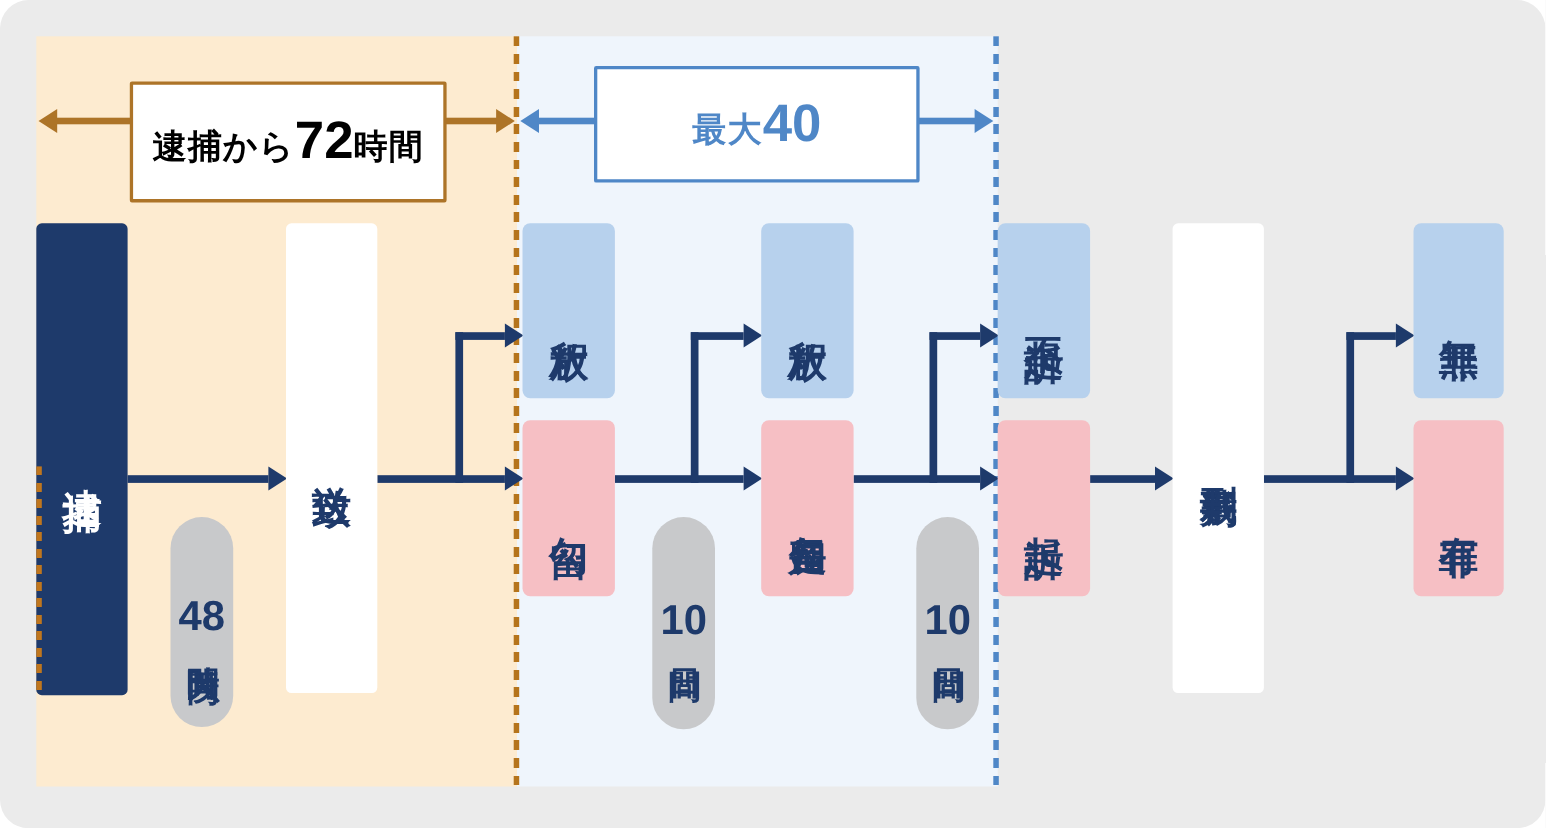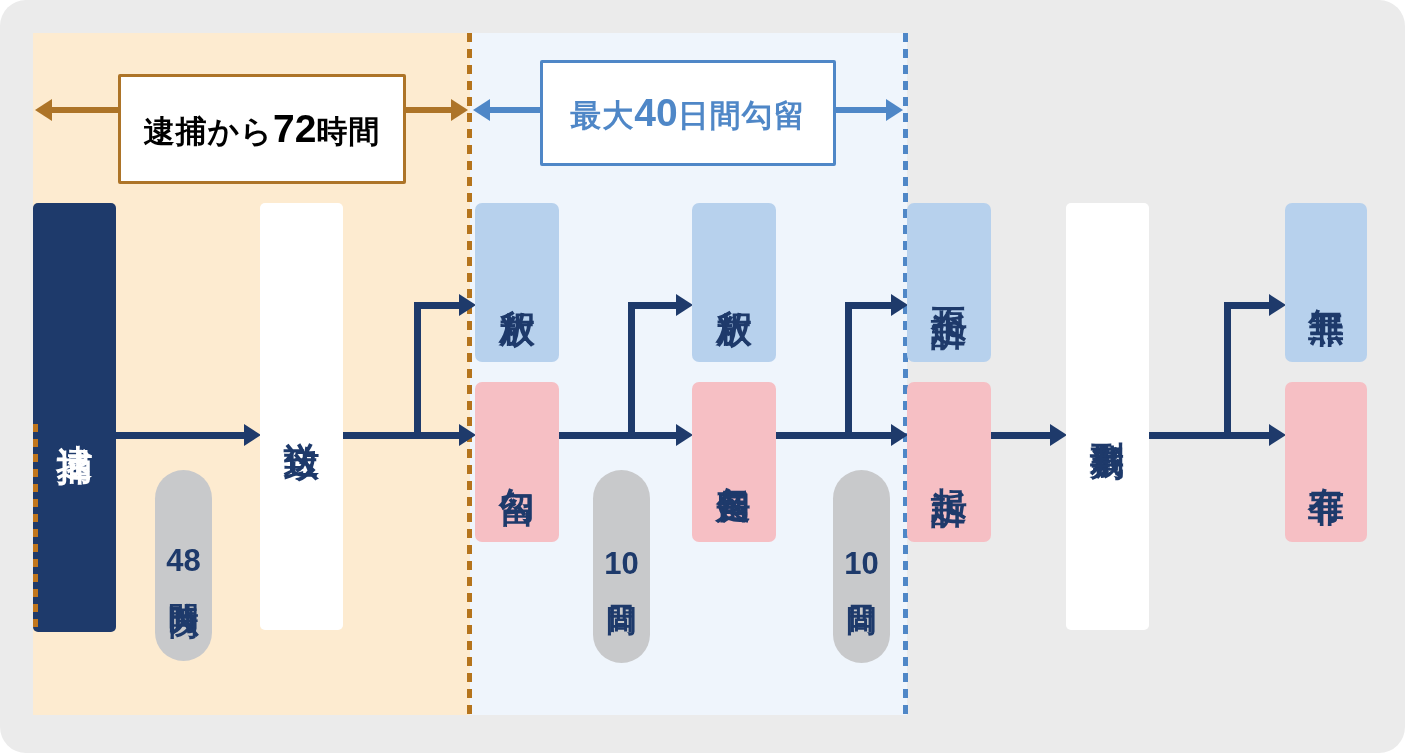--- a/index.html
+++ b/index.html
@@ -25,35 +25,35 @@
   .tl-head{position:absolute;top:99px;width:0;height:0;border-top:11px solid transparent;border-bottom:11px solid transparent;}
   .tl-head-left.brown{border-right:17px solid #ad7428;}
   .tl-head-right.brown{border-left:17px solid #ad7428;}
   .tl-head-left.blue{border-right:17px solid #4f87c7;}
   .tl-head-right.blue{border-left:17px solid #4f87c7;}
   
   .label-box{position:absolute;background:#ffffff;display:flex;flex-direction:column;align-items:center;justify-content:center;z-index:4;}
   .label-arrest{left:118px;top:58px;width:282px;height:104px;border:3px solid #ad7428;color:#000000;border-radius:2px;margin-top:16px;}
   .label-detention{left:540px;top:60px;width:290px;height:100px;border:3px solid #4f87c7;color:#4f87c7;border-radius:2px;}
   .label-title{font-size:31px;line-height:1.1;letter-spacing:1px;display:flex;align-items:baseline;}
-  .label-title .big{font-size:39px;letter-spacing:0;}
+  .label-title .big{font-size:48px;letter-spacing:0;}
   .label-note{font-size:20px;margin-top:2px;letter-spacing:0;}
   
   .node{position:absolute;display:flex;align-items:center;justify-content:center;z-index:5;}
   .vtext{writing-mode:vertical-rl;text-orientation:upright;letter-spacing:3px;line-height:1;}
   .node .vtext{font-size:36px;}
   .node-navy{background:#1e3a6b;color:#ffffff;border-radius:5px;}
   .node-white{background:#ffffff;color:#1e3a6b;border-radius:5px;}
   .node-blue{background:#b7d1ed;color:#1e3a6b;border-radius:7px;}
   .node-pink{background:#f6bfc4;color:#1e3a6b;border-radius:7px;}
   .node-tall4 .vtext{font-size:34px;letter-spacing:1px;}
   
   .pill{position:absolute;width:57px;background:#c8c9cb;border-radius:29px;color:#1e3a6b;
     display:flex;flex-direction:column;align-items:center;justify-content:center;z-index:3;}
-  .pill-num{font-size:31px;line-height:1.05;}
+  .pill-num{font-size:38px;line-height:1.05;}
   .pill-unit{writing-mode:vertical-rl;text-orientation:upright;font-size:30px;line-height:1;letter-spacing:2px;}
   
   .hline{position:absolute;height:7px;background:#1e3a6b;z-index:2;}
   .vline{position:absolute;width:7px;background:#1e3a6b;z-index:2;}
   .head{position:absolute;width:0;height:0;border-top:11px solid transparent;border-bottom:11px solid transparent;border-left:17px solid #1e3a6b;z-index:2;}
 </style>
 </head>
 <body>
 
 <div class="canvas">
@@ -77,21 +77,20 @@
       <span>逮捕から</span>
         <span class="big">72</span>
         <span>時間</span>
     </div>
   </div>
 
   <div class="label-box label-detention">
     <div class="label-title">
       <span>最大</span>
         <span class="big">40</span>
-        <span>日間勾留</span>
     </div>
   </div>
 
   <div class="hline" style="left:116px;top:432px;width:128px;"></div>
   <div class="head" style="left:244px;top:424px;"></div>
 
   <div class="hline" style="left:343px;top:432px;width:116px;"></div>
   <div class="head" style="left:459px;top:424px;"></div>
   <div class="vline" style="left:414px;top:302px;height:137px;"></div>
   <div class="hline" style="left:414px;top:302px;width:45px;"></div>

